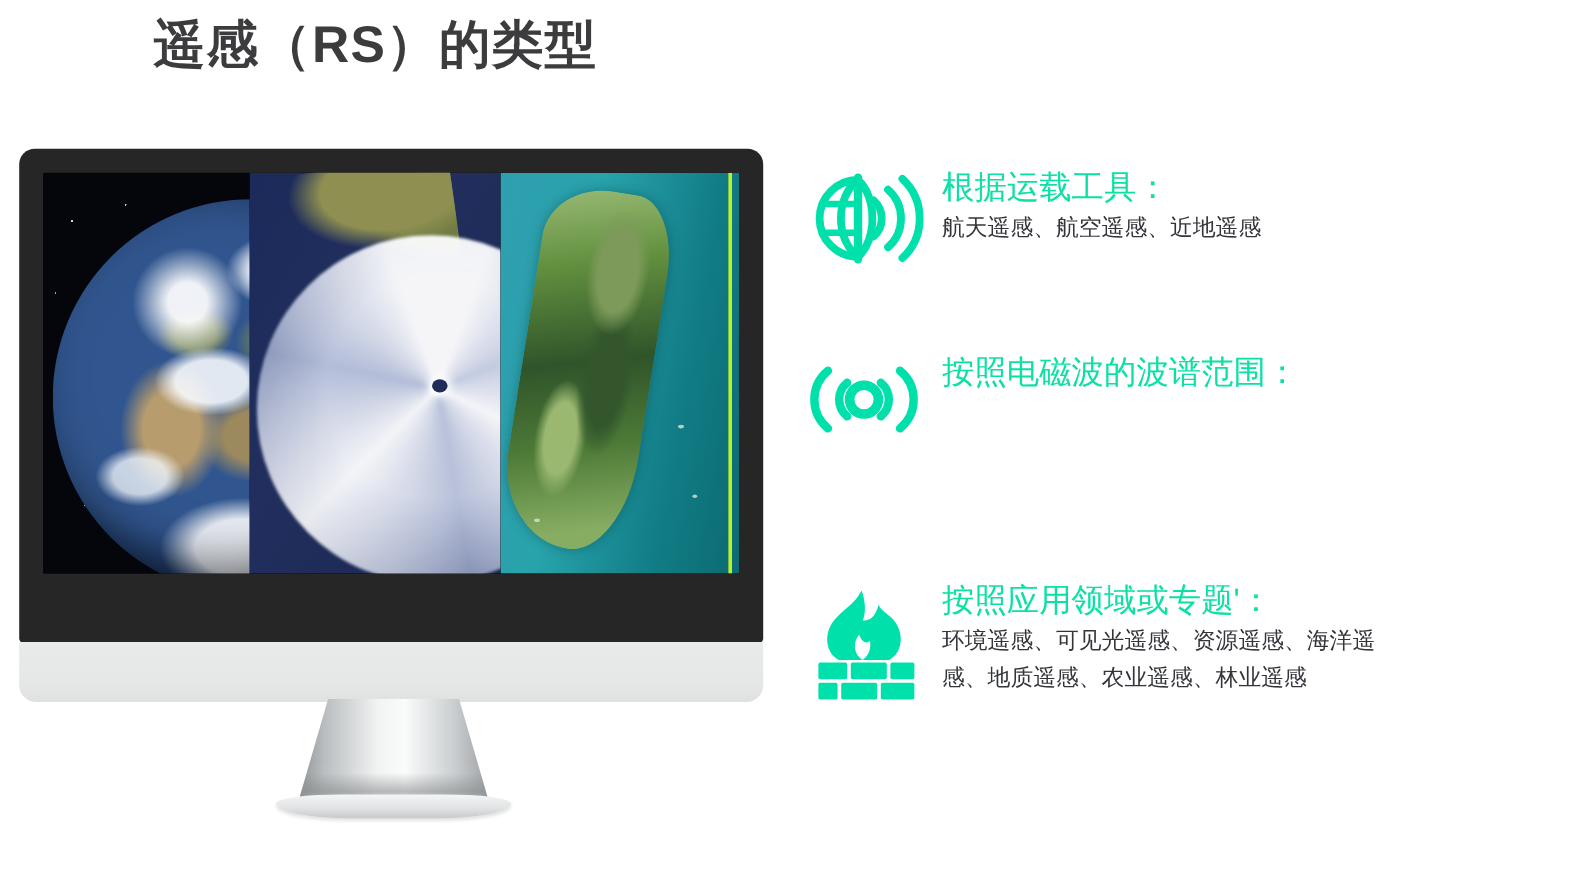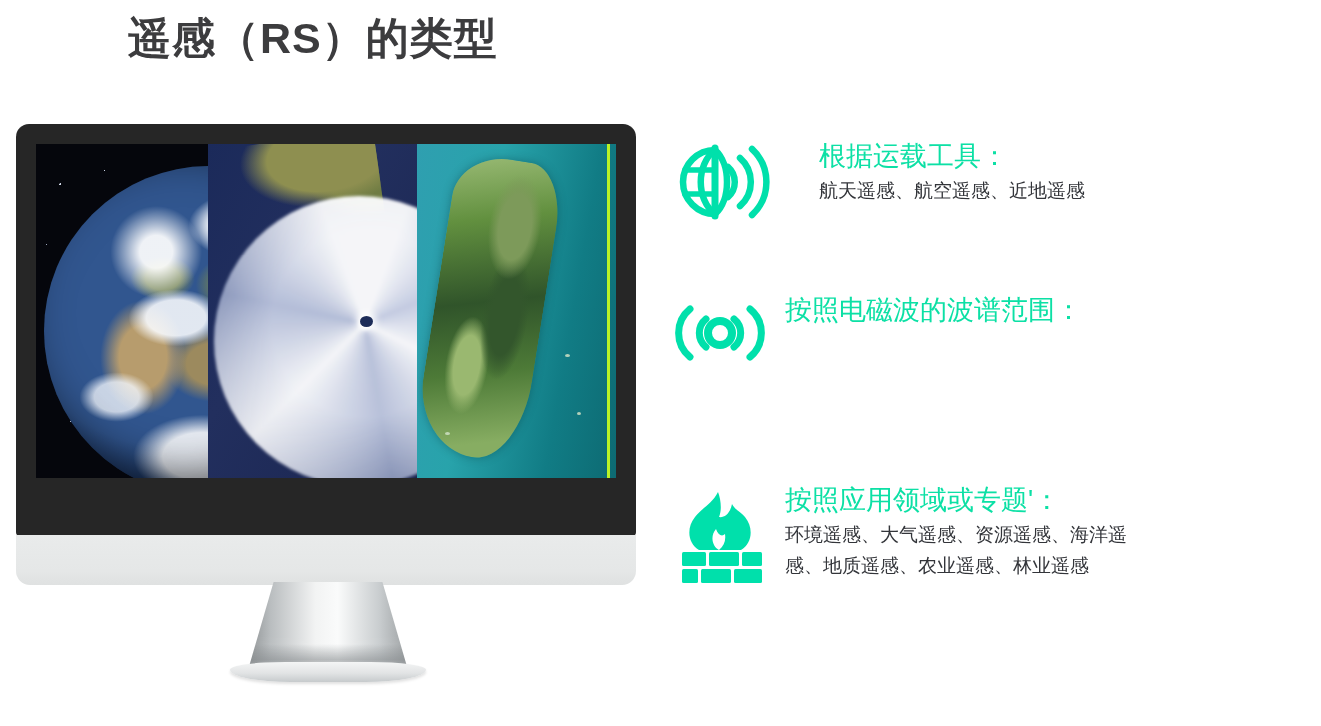--- a/index.html
+++ b/index.html
@@ -234,21 +234,21 @@
     position: absolute;
     left: 655px;
     top: 136px;
     width: 660px;
   }
   .feature-item {
     position: relative;
     display: flex;
     align-items: flex-start;
   }
-  .feature-item.item-1 { margin-top: 4px; gap: 34px; }
+  .feature-item.item-1 { margin-top: 4px; }
   .feature-item.item-2 { margin-top: 74px; }
   .feature-item.item-3 { margin-top: 116px; }
 
   .feature-icon {
     width: 130px;
     flex: 0 0 130px;
     display: flex;
     justify-content: center;
     align-items: flex-start;
     padding-top: 4px;
@@ -362,19 +362,19 @@
           <rect x="70" y="64" width="20" height="14" rx="1.5"></rect>
           <rect x="10" y="81" width="16" height="14" rx="1.5"></rect>
           <rect x="29" y="81" width="30" height="14" rx="1.5"></rect>
           <rect x="62" y="81" width="28" height="14" rx="1.5"></rect>
         </g>
       </svg>
     </div>
     <div class="feature-text">
       <div class="feature-heading">按照应用领域或专题'：</div>
       <div class="feature-body wrap-2">
-        <div>环境遥感、大气遥感、资源遥感、海洋遥</div>
+        <div>环境遥感、可见光遥感、资源遥感、海洋遥</div>
         <div>感、地质遥感、农业遥感、林业遥感</div>
       </div>
     </div>
   </div>
 
 </div>
 
 </body></html>

